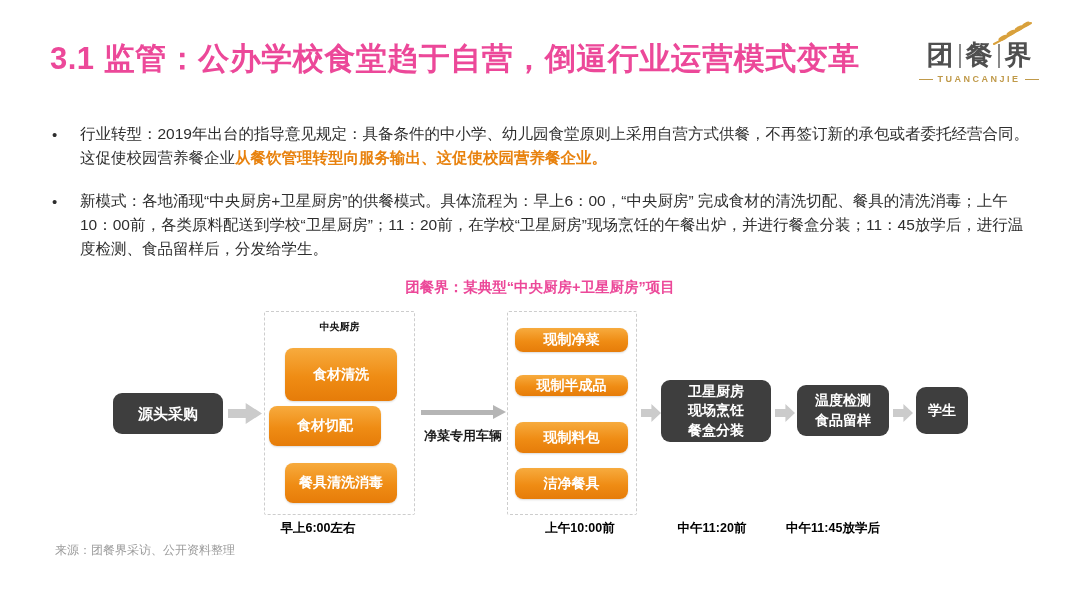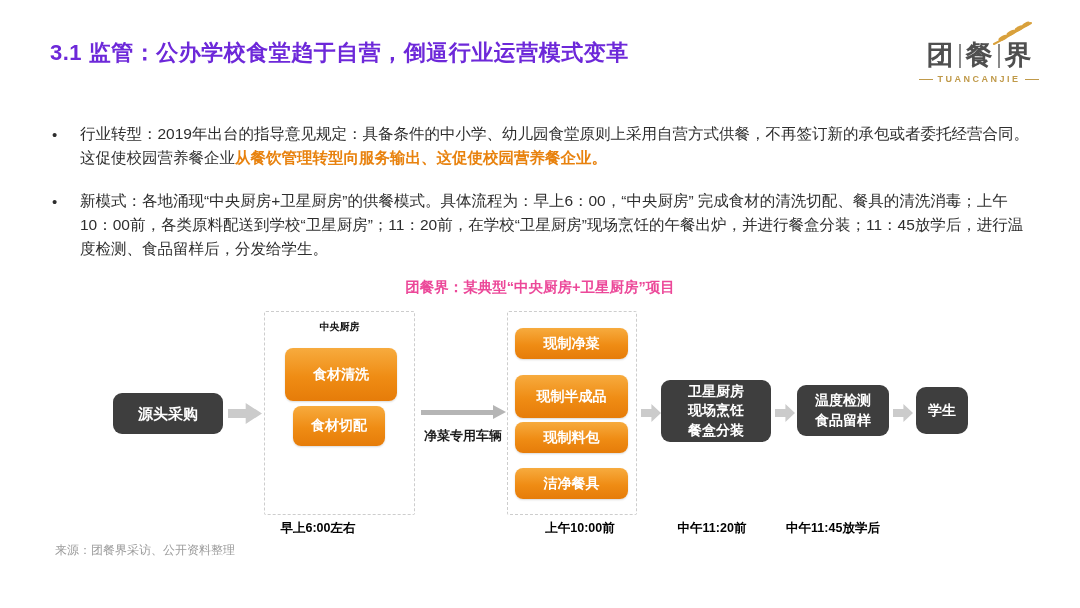--- a/index.html
+++ b/index.html
@@ -4,21 +4,21 @@
 <style>
   html,body{margin:0;padding:0;background:#e9e9e9;}
   .slide{
     position:relative;width:1080px;height:608px;background:#ffffff;
     font-family:"Liberation Sans","DejaVu Sans",sans-serif;overflow:hidden;
     margin:0 auto;
   }
   
   .title{
     position:absolute;left:50px;top:40px;width:880px;
-    font-size:22px;font-weight:bold;color:#6d28d9;letter-spacing:.5px;line-height:1.2;
+    font-size:31px;font-weight:bold;color:#ec4899;letter-spacing:.5px;line-height:1.2;
   }
   .logo{position:absolute;right:38px;top:20px;width:126px;text-align:center;}
   .logo-wheat{position:absolute;right:8px;top:0px;width:44px;height:26px;}
   .logo-chars{display:flex;justify-content:center;align-items:center;margin-top:22px;}
   .logo-char{font-size:27px;font-weight:bold;color:#4f4f4f;line-height:1;}
   .logo-sep{width:2px;height:24px;background:#8a8a8a;margin:0 5px;}
   .logo-sub{display:flex;align-items:center;justify-content:center;margin-top:5px;}
   .logo-sub-line{width:14px;height:0;border-top:1px solid #c09a4a;}
   .logo-sub-text{font-size:9px;color:#c09a4a;letter-spacing:2.5px;margin:0 4px;font-weight:bold;}
   
@@ -116,37 +116,40 @@
       <span>源头采购</span>
     </div>
 
     <div class="block-arrow" style="left:228px;top:403px;width:34px;height:21px;"></div>
 
     <div class="dashed-box" style="left:264px;top:311px;width:149px;height:202px;">
       <div class="dashed-box-title">中央厨房</div>
       <div class="node-orange" style="left:20px;top:36px;width:112px;height:53px;">
         <span>食材清洗</span>
       </div>
-      <div class="node-orange" style="left:28px;top:94px;width:92px;height:40px;">
+      <div class="node-orange" style="left:4px;top:94px;width:112px;height:40px;">
         <span>食材切配</span>
+      </div>
+      <div class="node-orange" style="left:20px;top:151px;width:112px;height:40px;">
+        <span>餐具清洗消毒</span>
       </div>
     </div>
     <div class="time-label" style="left:243px;top:520px;">早上6:00左右</div>
 
     <div class="long-arrow" style="left:421px;top:405px;width:85px;height:15px;">
       <div class="stem"></div>
       <div class="head"></div>
     </div>
     <div class="flow-label" style="left:405px;top:427px;width:116px;">净菜专用车辆</div>
 
     <div class="dashed-box" style="left:507px;top:311px;width:128px;height:202px;">
-      <div class="node-orange" style="left:7px;top:16px;width:113px;height:31px;">
+      <div class="node-orange" style="left:7px;top:16px;width:113px;height:24px;">
         <span>现制净菜</span>
       </div>
-      <div class="node-orange" style="left:7px;top:63px;width:113px;height:43px;">
+      <div class="node-orange" style="left:7px;top:63px;width:113px;height:21px;">
         <span>现制半成品</span>
       </div>
       <div class="node-orange" style="left:7px;top:110px;width:113px;height:31px;">
         <span>现制料包</span>
       </div>
       <div class="node-orange" style="left:7px;top:156px;width:113px;height:31px;">
         <span>洁净餐具</span>
       </div>
     </div>
     <div class="time-label" style="left:505px;top:520px;">上午10:00前</div>

